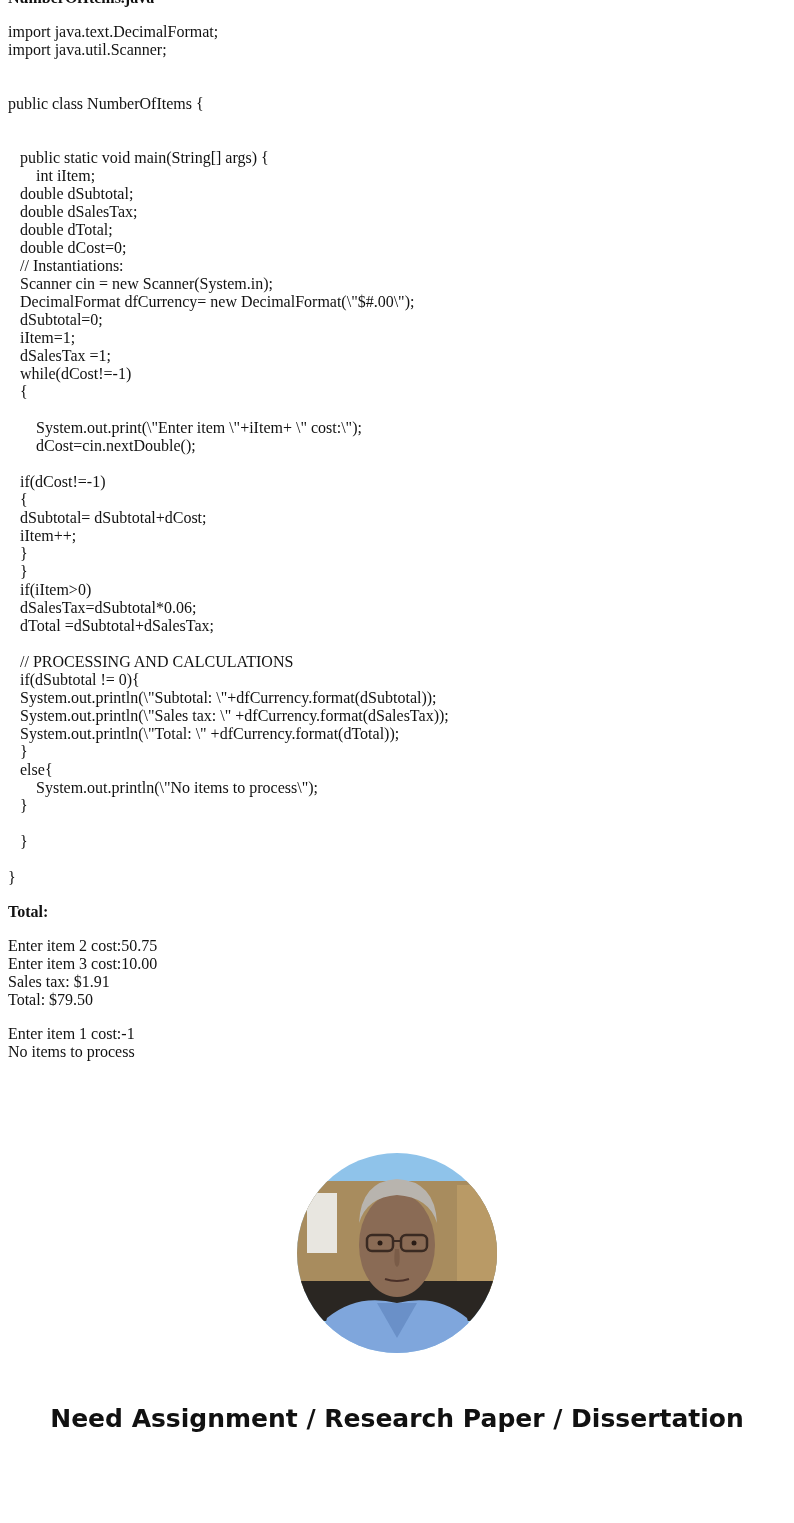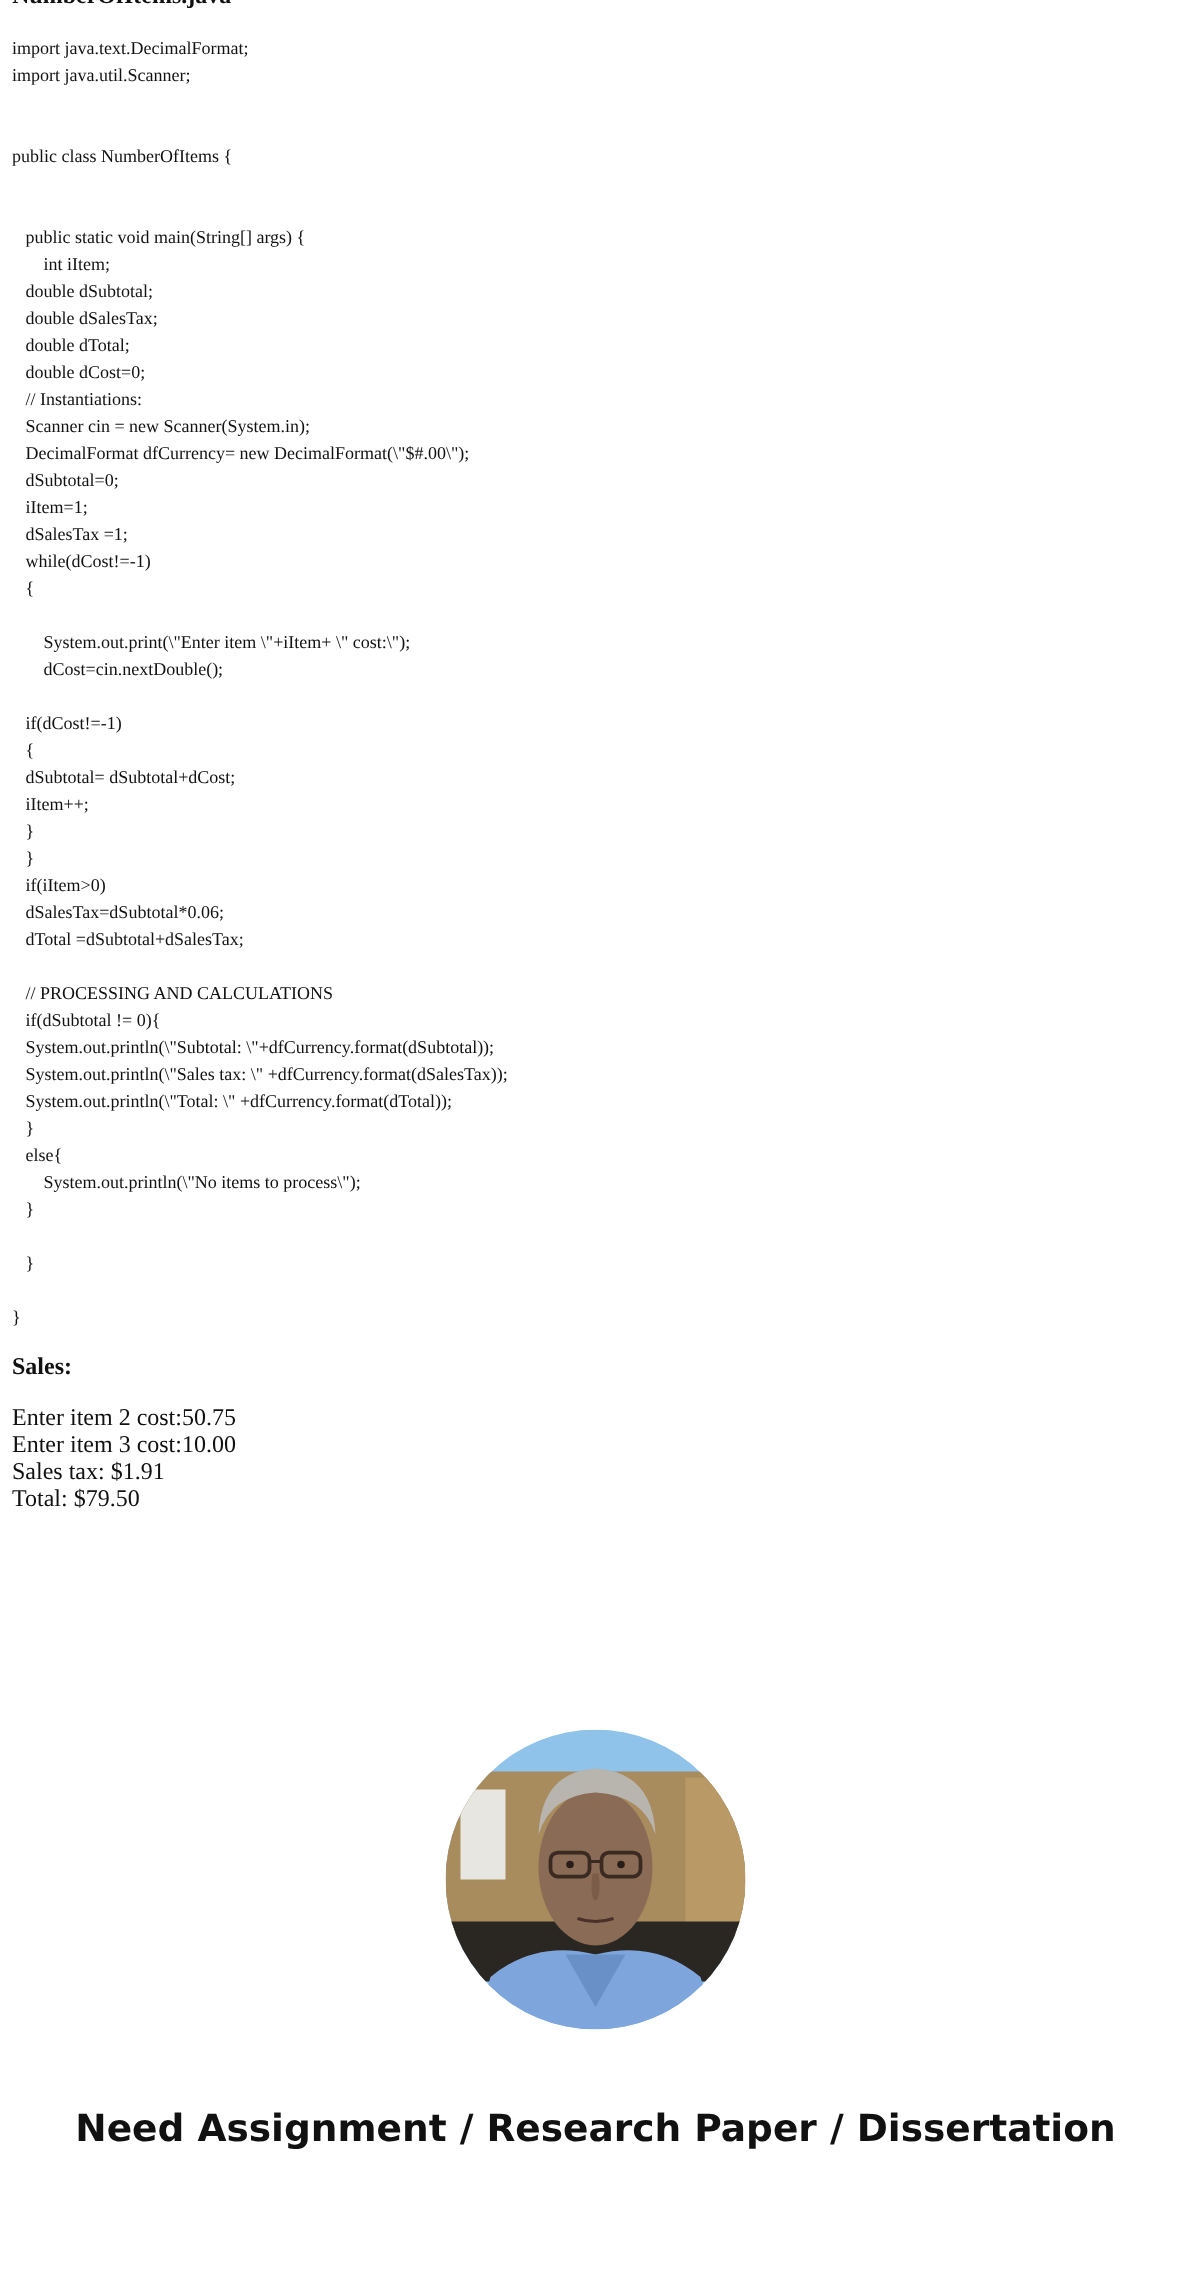--- a/index.html
+++ b/index.html
@@ -24,21 +24,21 @@
     }
     .file-title {
       font-weight: bold;
       font-size: 16px;
       line-height: 18px;
       margin: 0 0 16px 0;
     }
     .code {
       white-space: pre;
       font-family: "Liberation Serif", "DejaVu Serif", serif;
-      font-size: 12px;
+      font-size: 16px;
       line-height: 18px;
       margin: 0;
     }
     .code .line {
       display: block;
       height: 18px;
     }
     .code .line.blank {
       height: 18px;
     }
@@ -84,27 +84,31 @@
     }
   </style>
 </head>
 <body>
 
 <div class="page">
   <div class="file-title">NumberOfItems.java</div>
 
   <div class="code" id="code-block"><span class="line">import java.text.DecimalFormat;</span><span class="line">import java.util.Scanner;</span><span class="line blank"></span><span class="line blank"></span><span class="line">public class NumberOfItems {</span><span class="line blank"></span><span class="line blank"></span><span class="line">   public static void main(String[] args) {</span><span class="line">       int iItem;</span><span class="line">   double dSubtotal;</span><span class="line">   double dSalesTax;</span><span class="line">   double dTotal;</span><span class="line">   double dCost=0;</span><span class="line">   // Instantiations:</span><span class="line">   Scanner cin = new Scanner(System.in);</span><span class="line">   DecimalFormat dfCurrency= new DecimalFormat(\"$#.00\");</span><span class="line">   dSubtotal=0;</span><span class="line">   iItem=1;</span><span class="line">   dSalesTax =1;</span><span class="line">   while(dCost!=-1)</span><span class="line">   {</span><span class="line blank"></span><span class="line">       System.out.print(\"Enter item \"+iItem+ \" cost:\");</span><span class="line">       dCost=cin.nextDouble();</span><span class="line blank"></span><span class="line">   if(dCost!=-1)</span><span class="line">   {</span><span class="line">   dSubtotal= dSubtotal+dCost;</span><span class="line">   iItem++;</span><span class="line">   }</span><span class="line">   }</span><span class="line">   if(iItem&gt;0)</span><span class="line">   dSalesTax=dSubtotal*0.06;</span><span class="line">   dTotal =dSubtotal+dSalesTax;</span><span class="line blank"></span><span class="line">   // PROCESSING AND CALCULATIONS</span><span class="line">   if(dSubtotal != 0){</span><span class="line">   System.out.println(\"Subtotal: \"+dfCurrency.format(dSubtotal));</span><span class="line">   System.out.println(\"Sales tax: \" +dfCurrency.format(dSalesTax));</span><span class="line">   System.out.println(\"Total: \" +dfCurrency.format(dTotal));</span><span class="line">   }</span><span class="line">   else{</span><span class="line">       System.out.println(\"No items to process\");</span><span class="line">   }</span><span class="line blank"></span><span class="line">   }</span><span class="line blank"></span><span class="line">}</span></div>
 
-  <div class="output-heading">Sales:</div>
+  <div class="output-heading">Total:</div>
 
   <div class="output-block" id="out1">
       <span class="oline">Enter item 2 cost:50.75</span>
       <span class="oline">Enter item 3 cost:10.00</span>
       <span class="oline">Sales tax: $1.91</span>
       <span class="oline">Total: $79.50</span>
+    </div>
+  <div class="output-block" id="out2">
+      <span class="oline">Enter item 1 cost:-1</span>
+      <span class="oline">No items to process</span>
     </div>
 </div>
 
 <div class="avatar-wrap">
   <svg width="200" height="200" viewBox="0 0 200 200">
     <rect x="0" y="0" width="200" height="200" fill="#8fc3ea"></rect>
     <rect x="0" y="28" width="200" height="110" fill="#a88c5e"></rect>
     <rect x="10" y="40" width="30" height="60" fill="#e8e6e0"></rect>
     <rect x="160" y="32" width="40" height="110" fill="#b99a66"></rect>
     <rect x="0" y="128" width="200" height="40" fill="#2a2622"></rect>

